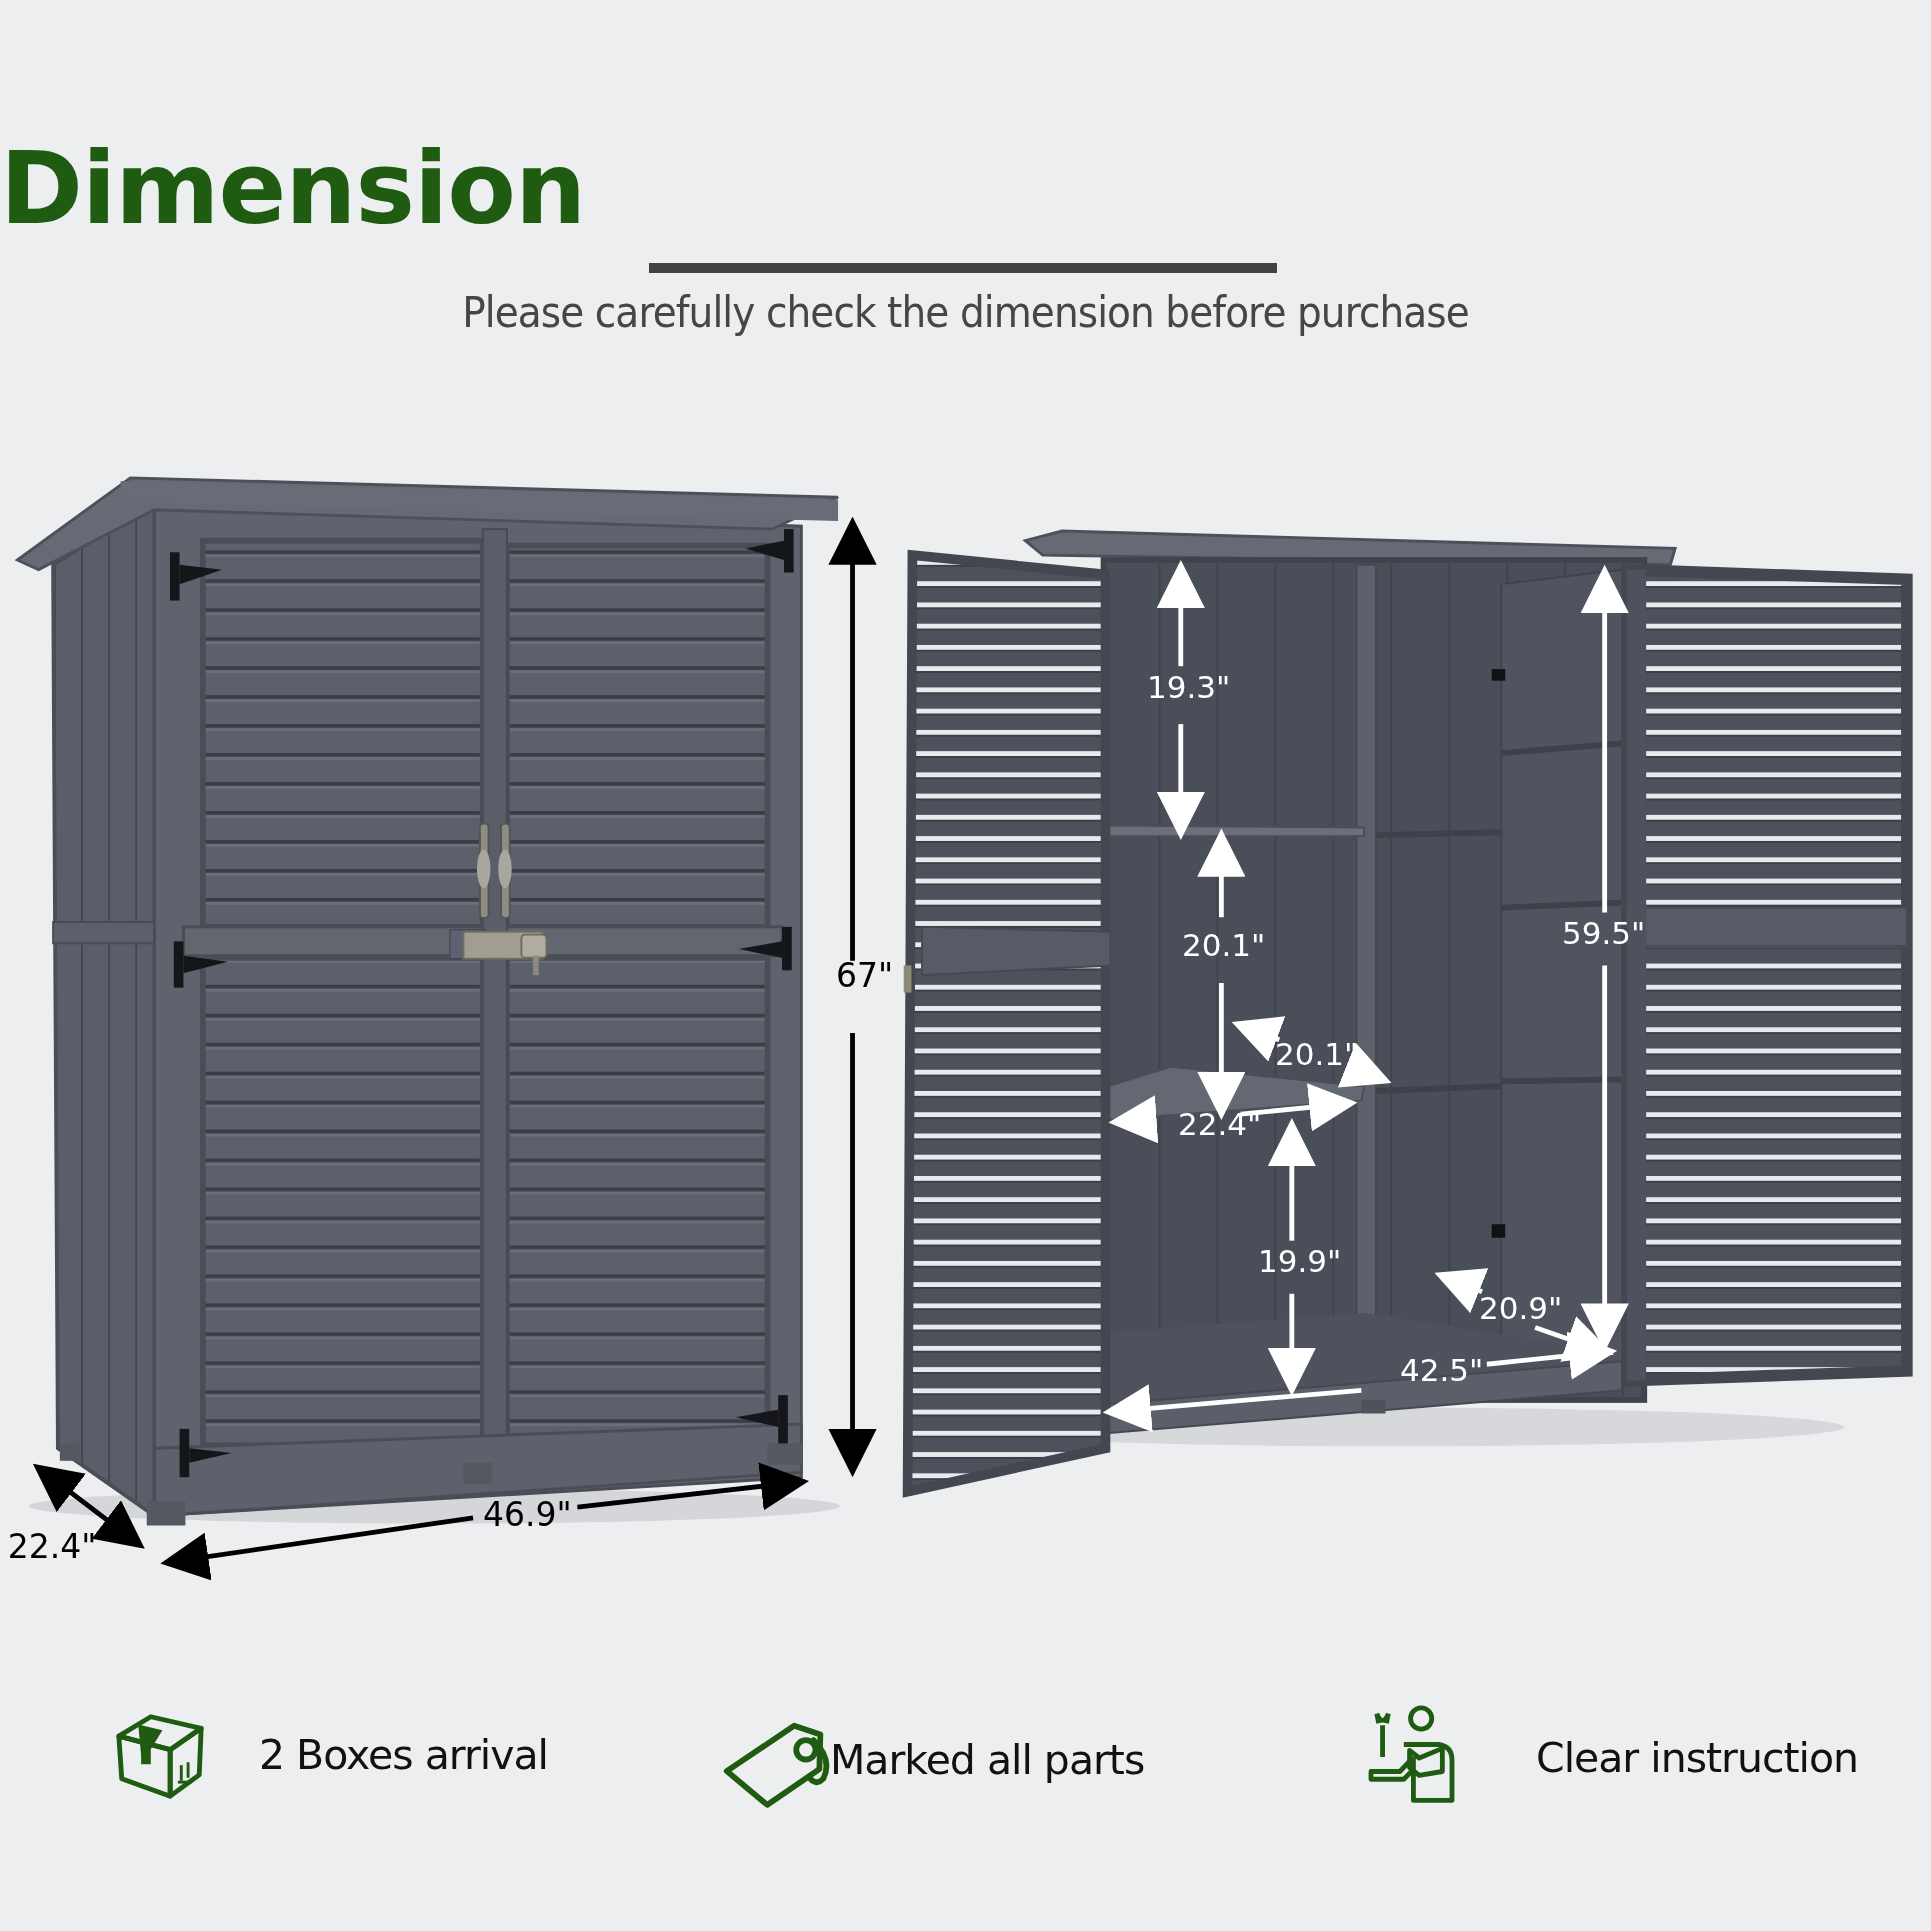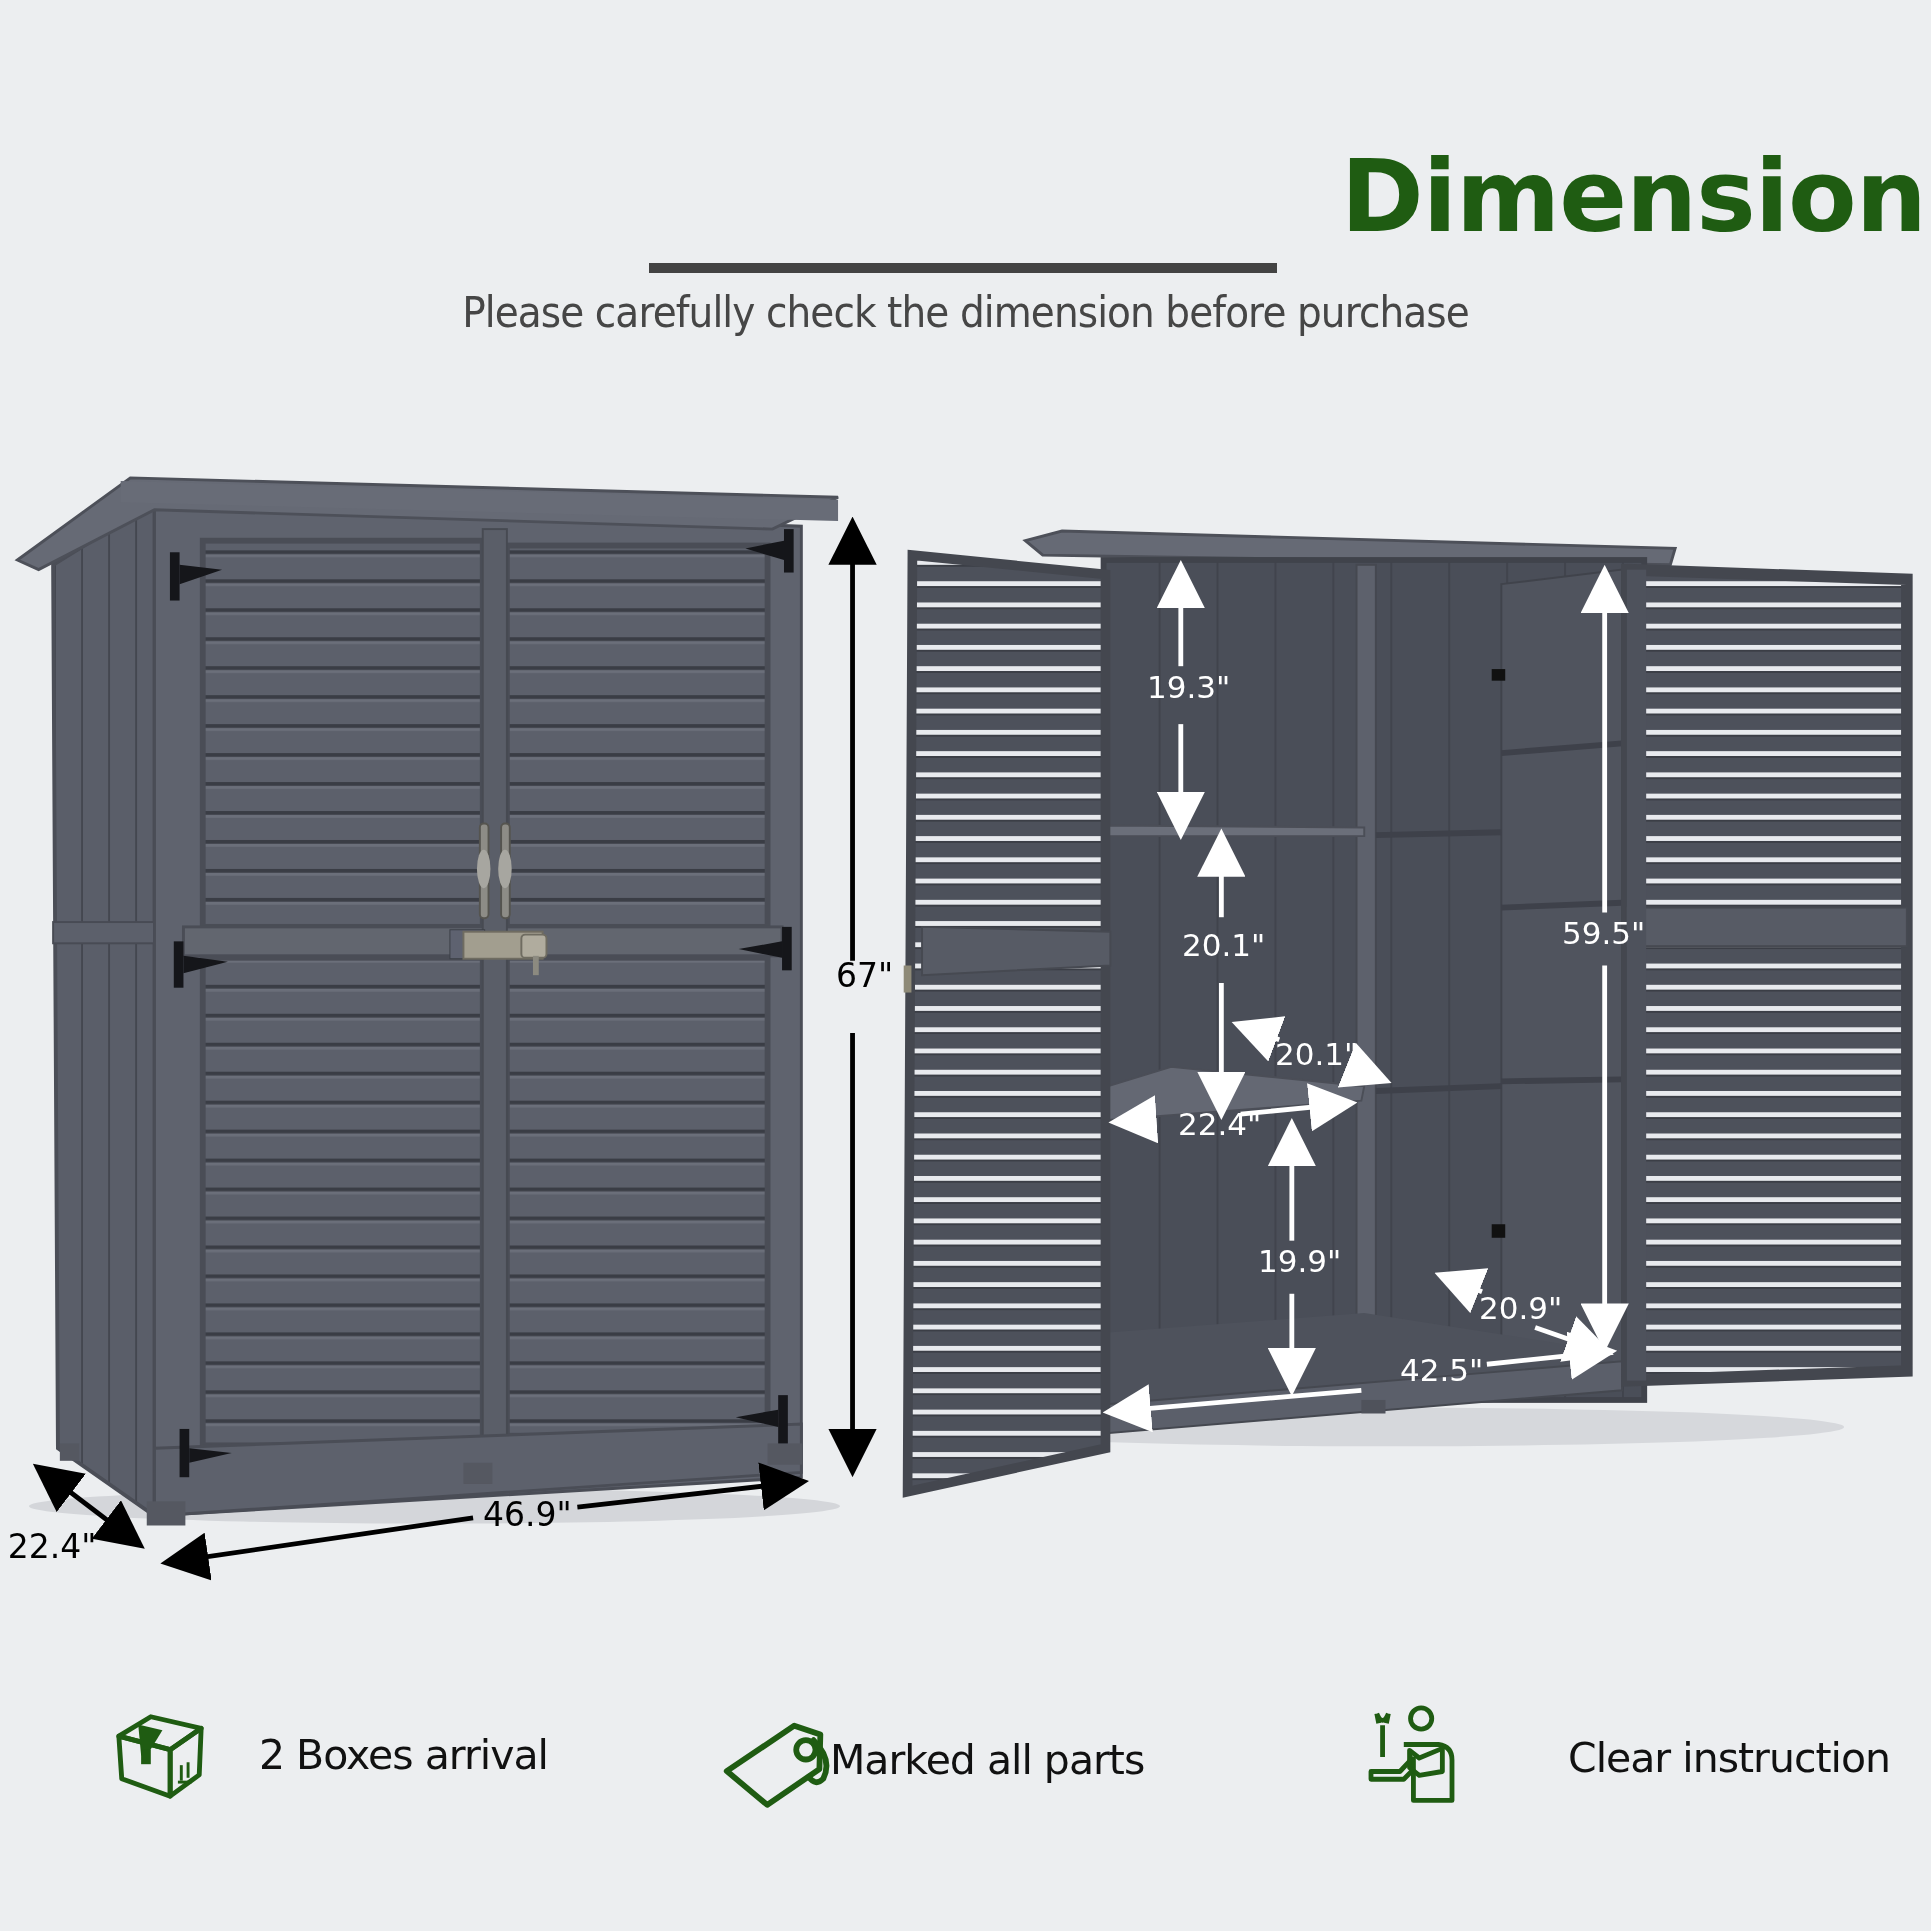--- a/index.html
+++ b/index.html
@@ -1,18 +1,18 @@
 <!DOCTYPE html>
 <html><head>
 <meta charset="utf-8">
 <style>
   html,body{margin:0;padding:0;}
   body{width:1931px;height:1931px;background:#eceef0;position:relative;overflow:hidden;font-family:"DejaVu Sans","Liberation Sans",sans-serif;}
   .abs{position:absolute;}
-  #title{left:0;width:1926px;top:138px;text-align:right;font-size:100px;font-weight:bold;color:#1f5c12;letter-spacing:-1px;font-family:"DejaVu Sans",sans-serif;}
+  #title{left:0;width:1926px;top:130px;text-align:left;font-size:100px;font-weight:bold;color:#1f5c12;letter-spacing:-1px;font-family:"DejaVu Sans",sans-serif;}
   #title-rule{left:649px;top:263px;width:628px;height:9.7px;background:#434343;}
   #subtitle{left:0;width:1931px;top:288px;text-align:center;font-size:42px;color:#464646;font-family:"DejaVu Sans",sans-serif;letter-spacing:-1px;transform:scaleX(0.93);}
   svg.scene{position:absolute;left:0;top:0;}
   .dim-label{font-family:"DejaVu Sans",sans-serif;font-size:31px;}
   .feature{position:absolute;display:flex;align-items:center;}
   .feature-text{font-size:41px;color:#111;font-family:"DejaVu Sans",sans-serif;letter-spacing:-1px;white-space:nowrap;}
 </style>
 </head>
 <body>
 
@@ -230,15 +230,15 @@
 <div class="feature" style="left:1363px;top:1704px;">
   <svg width="97" height="108" viewBox="0 0 100 112">
     <g fill="none" stroke="#1f5c12" stroke-width="5" stroke-linejoin="round">
       <circle cx="60" cy="15" r="11"></circle>
       <path d="M42,42 L78,42 Q92,44 92,58 L92,100 L52,100 L52,55"></path>
       <path d="M52,55 L38,70 L8,70 L8,78 L42,78 L52,68"></path>
       <path d="M48,48 L58,56 L82,46 L82,70 L58,74 L48,66 Z"></path>
       <path d="M16,20 L14,10 M24,20 L26,10 M14,10 Q20,24 26,10 M20,22 L20,55"></path>
     </g>
   </svg>
-  <div class="feature-text" style="margin-left:108px;">Clear instruction</div>
+  <div class="feature-text" style="margin-left:76px;">Clear instruction</div>
 </div>
 
 
 </body></html>

